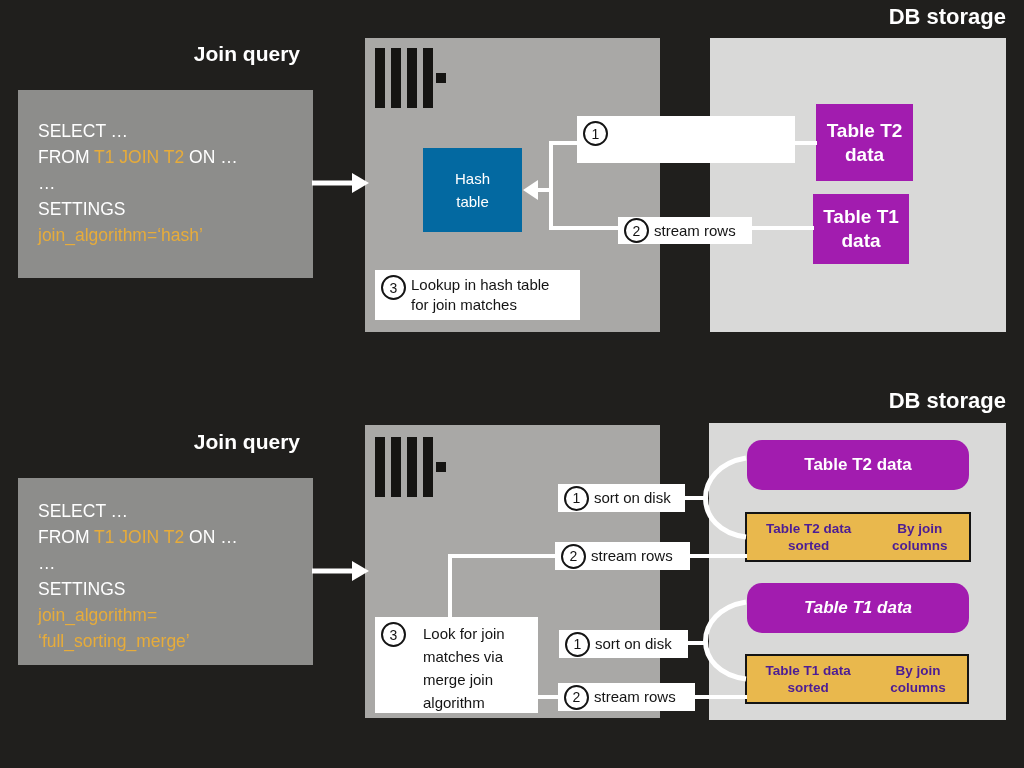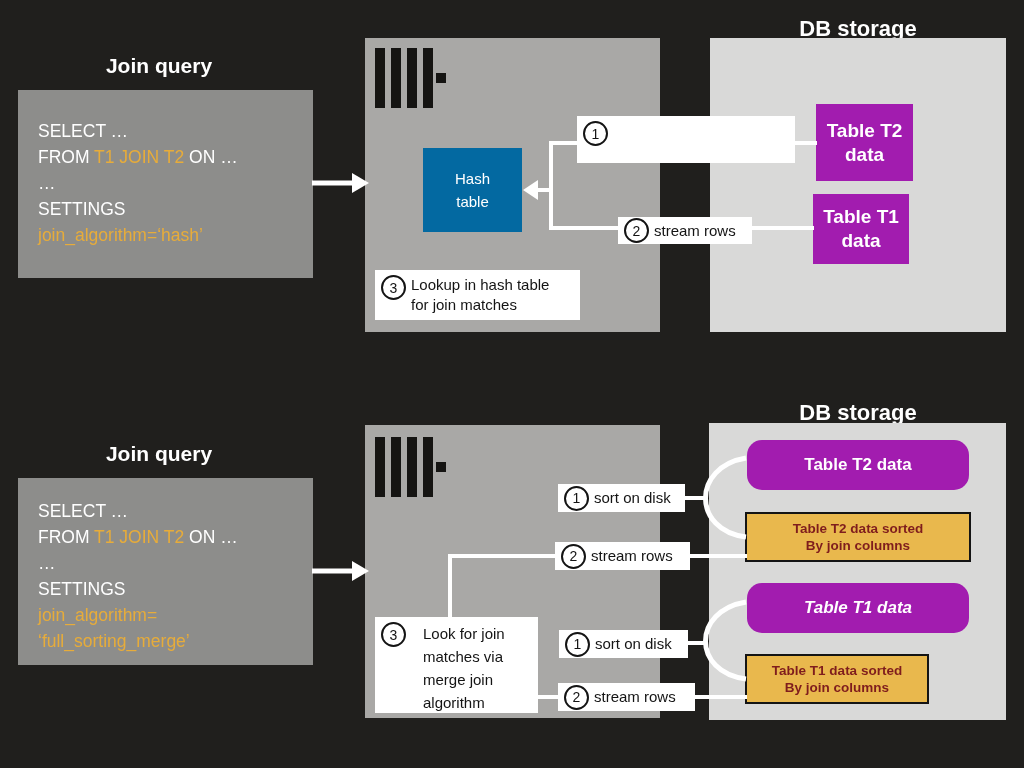--- a/index.html
+++ b/index.html
@@ -6,22 +6,21 @@
   body {
     width: 1024px; height: 768px;
     background: #201f1d;
     font-family: "Liberation Sans", sans-serif;
     position: relative;
     overflow: hidden;
   }
   .abs { position: absolute; }
   .title {
     color: #ffffff; font-weight: bold; font-size: 21px;
-    text-align: center;
-    margin-top: 12px;
+    text-align: right;
   }
   .query-box {
     background: #8d8d8b;
     color: #ffffff;
     font-size: 17.5px;
     line-height: 26px;
     box-sizing: border-box;
   }
   .query-box .hl { color: #e7ac3a; }
   .server-box { background: #a9a8a6; }
@@ -39,23 +38,23 @@
     text-align: center; font-size: 15px; line-height: 23px;
   }
   .dark-box {
     background: #a21caf; color: #ffffff; font-weight: bold;
     display: flex; flex-direction: column; align-items: center; justify-content: center;
     text-align: center;
   }
   .dark-box.two-line { font-size: 19px; line-height: 24px; }
   .dark-box.one-line { font-size: 17px; border-radius: 15px; }
   .sorted-box {
-    background: #e9b84d; color: #7f1d1d; font-weight: bold;
+    background: #e9b84d; color: #4c1d95; font-weight: bold;
     border: 2px solid #141414; box-sizing: border-box;
-    display: flex; flex-direction: column; align-items: center; justify-content: center;
+    display: flex; align-items: center; justify-content: center;
     text-align: center; font-size: 13.5px; line-height: 17px;
   }
   .callout {
     background: #ffffff; color: #141414; font-size: 15px;
     display: flex; align-items: center;
     box-sizing: border-box;
   }
   .callout.multi { align-items: flex-start; padding-top: 5px; }
   .callout .num {
     width: 21px; height: 21px; border: 2px solid #141414; border-radius: 50%;
@@ -179,21 +178,21 @@
 
   <div class="abs sorted-box" style="left:745px;top:124px;width:226px;height:50px;">
     <div>Table T2 data sorted</div>
     <div>By join columns</div>
   </div>
 
   <div class="abs dark-box one-line" style="left:747px;top:195px;width:222px;height:50px;font-style:italic;">
     <div>Table T1 data</div>
   </div>
 
-  <div class="abs sorted-box" style="left:745px;top:266px;width:184px;height:50px;">
+  <div class="abs sorted-box" style="left:745px;top:266px;width:224px;height:50px;">
     <div>Table T1 data sorted</div>
     <div>By join columns</div>
   </div>
 
   <svg class="overlay" width="1024" height="380" viewBox="0 0 1024 380">
     <line class="ln" x1="312" y1="183" x2="352" y2="183" stroke-width="5"></line>
     <polygon fill="#ffffff" points="352,173 369,183 352,193"></polygon>
     <polyline class="ln" points="556,168 450,168 450,229" stroke-width="4"></polyline>
     <line class="ln" x1="537" y1="309" x2="559" y2="309" stroke-width="4"></line>
     <line class="ln" x1="684" y1="110" x2="706" y2="110" stroke-width="4"></line>

